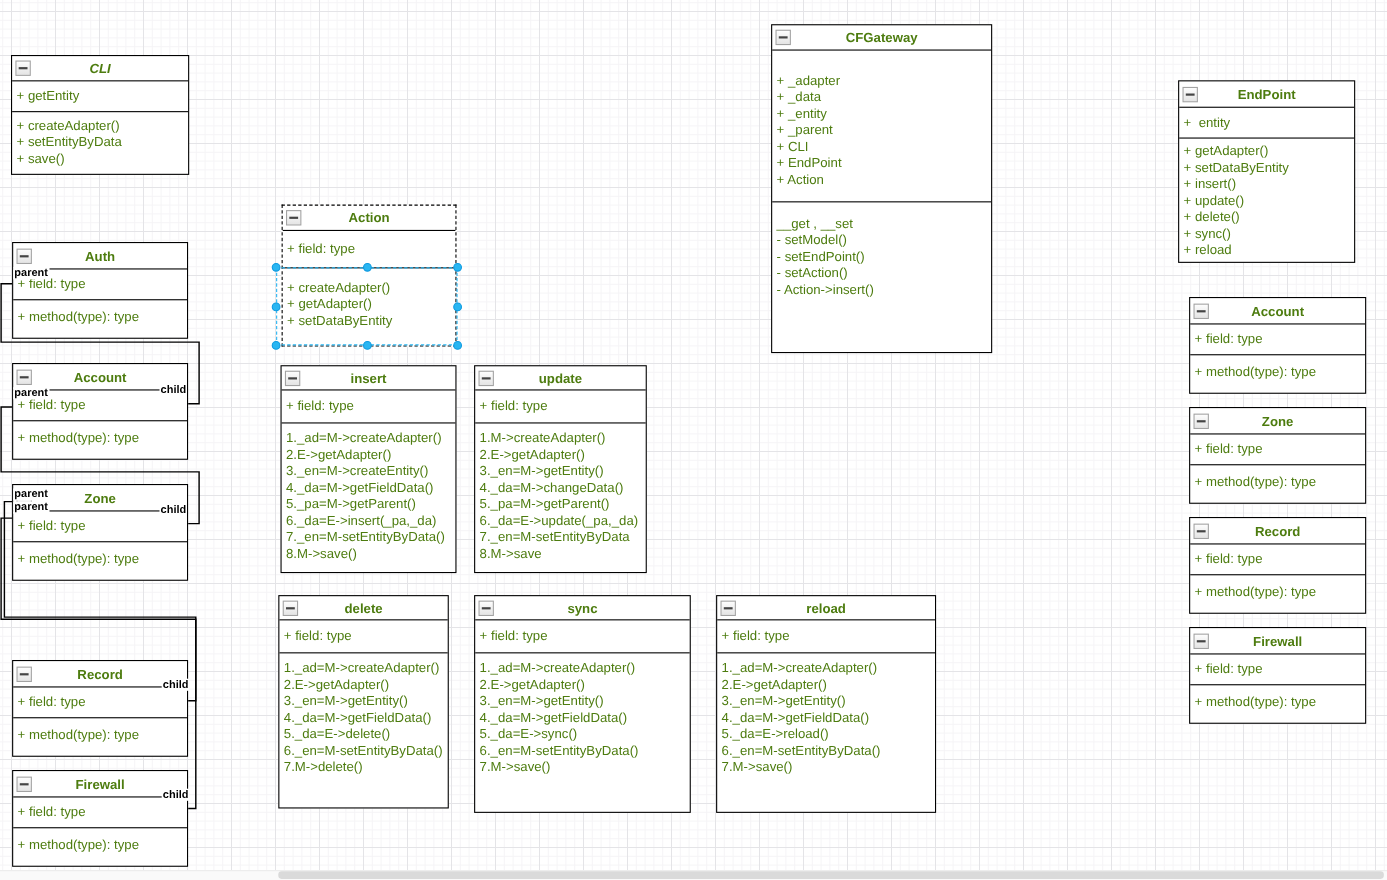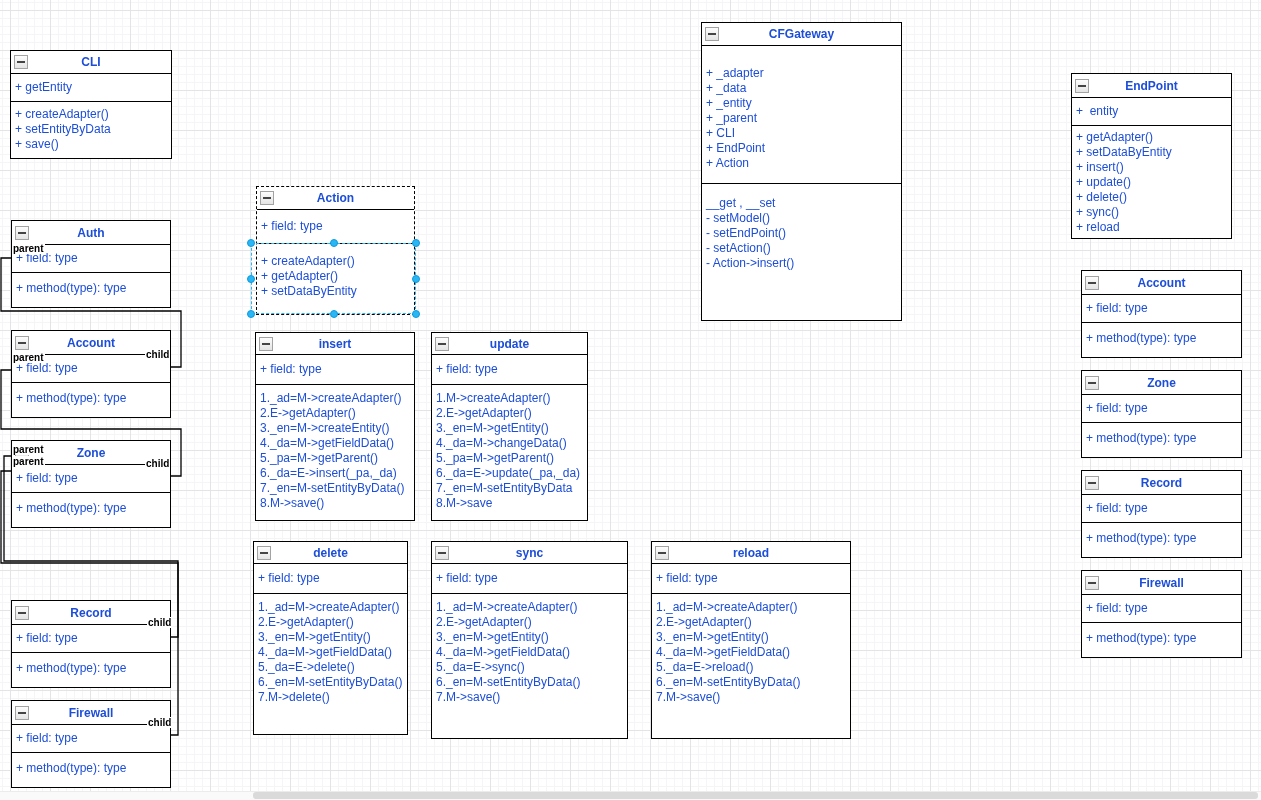--- a/index.html
+++ b/index.html
@@ -15,21 +15,21 @@
       linear-gradient(#e4e4e7 1px, transparent 1px),
       linear-gradient(90deg, #e4e4e7 1px, transparent 1px),
       linear-gradient(#f5f4f6 1px, transparent 1px),
       linear-gradient(90deg, #f5f4f6 1px, transparent 1px);
     background-size:40px 40px,40px 40px,8px 8px,8px 8px;
     background-position:10px 10px,10px 10px,10px 10px,10px 10px;
   }
   #edge-layer{position:absolute;left:0;top:0;width:1261px;height:800px;}
   .uml-class{
     position:absolute;background:#fff;border:1px solid #000;
-    box-sizing:border-box;font-size:12px;color:#1d4ed8;z-index:2;
+    box-sizing:border-box;font-size:12px;color:#4d7c0f;z-index:2;
   }
   .uml-class.dashed{border-style:dashed;}
   .uml-title{
     position:relative;border-bottom:1px solid #000;box-sizing:border-box;
     display:flex;align-items:center;justify-content:center;
     font-weight:bold;font-size:12px;
   }
   .collapse{
     position:absolute;left:3px;top:50%;margin-top:-7px;width:14px;height:14px;
     border:1px solid #a3a3a3;background:linear-gradient(#fdfdfd,#e4e4e4);
@@ -66,21 +66,21 @@
 <body>
 
 <div id="canvas">
   <svg id="edge-layer">
       <polyline points="11,258 1,258 1,311 181,311 181,367 171,367" fill="none" stroke="#000000" stroke-width="1.3"></polyline>
       <polyline points="11,370 1,370 1,429 181,429 181,476 171,476" fill="none" stroke="#000000" stroke-width="1.3"></polyline>
       <polyline points="11,456 4,456 4,561 178,561 178,637 171,637" fill="none" stroke="#000000" stroke-width="1.3"></polyline>
       <polyline points="11,471 1,471 1,563 178,563 178,735 171,735" fill="none" stroke="#000000" stroke-width="1.3"></polyline>
     </svg>
 <div class="uml-class" style="left: 10px; top: 50px; width: 162px;">
-      <div class="uml-title" style="height: 23px;">
+      <div class="uml-title" style="height: 23px; font-style: italic;">
         <span class="collapse"></span>
         <span>CLI</span>
       </div>
       <div class="uml-section uml-attrs" style="height: 28px; padding-top: 6px;">
         <div class="uml-line">+ getEntity</div>
       </div>
       <div class="uml-section uml-methods" style="height: 56px; padding-top: 5px;">
         <div class="uml-line">+ createAdapter()</div>
         <div class="uml-line">+ setEntityByData</div>
         <div class="uml-line">+ save()</div>

